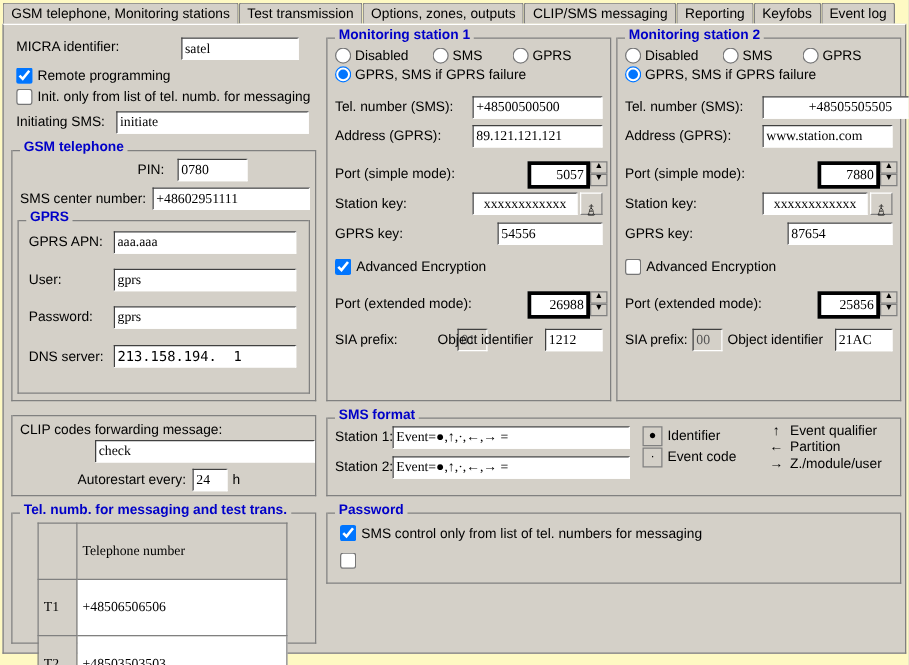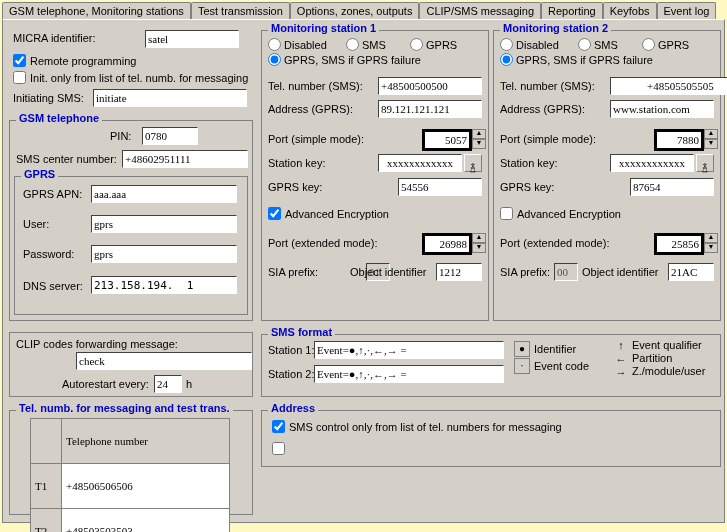--- a/index.html
+++ b/index.html
@@ -248,21 +248,21 @@
             <span>Partition</span>
           </div>
         <div class="legend-row">
             <span class="legend-arrow">→</span>
             <span>Z./module/user</span>
           </div>
       </div>
     </div>
 
     <div class="gb blue" style="left:258px;top:390px;width:458px;height:56px">
-      <span class="legend">Address</span>
+      <span class="legend">Password</span>
       <label class="chk" style="left:10px;top:10px">
           <input type="checkbox" checked="" style="">
           <span>SMS control only from list of tel. numbers for messaging</span>
         </label>
       <label class="chk" style="left:10px;top:32px">
           <input type="checkbox" style="">
         </label>
     </div>
 
   </div>

